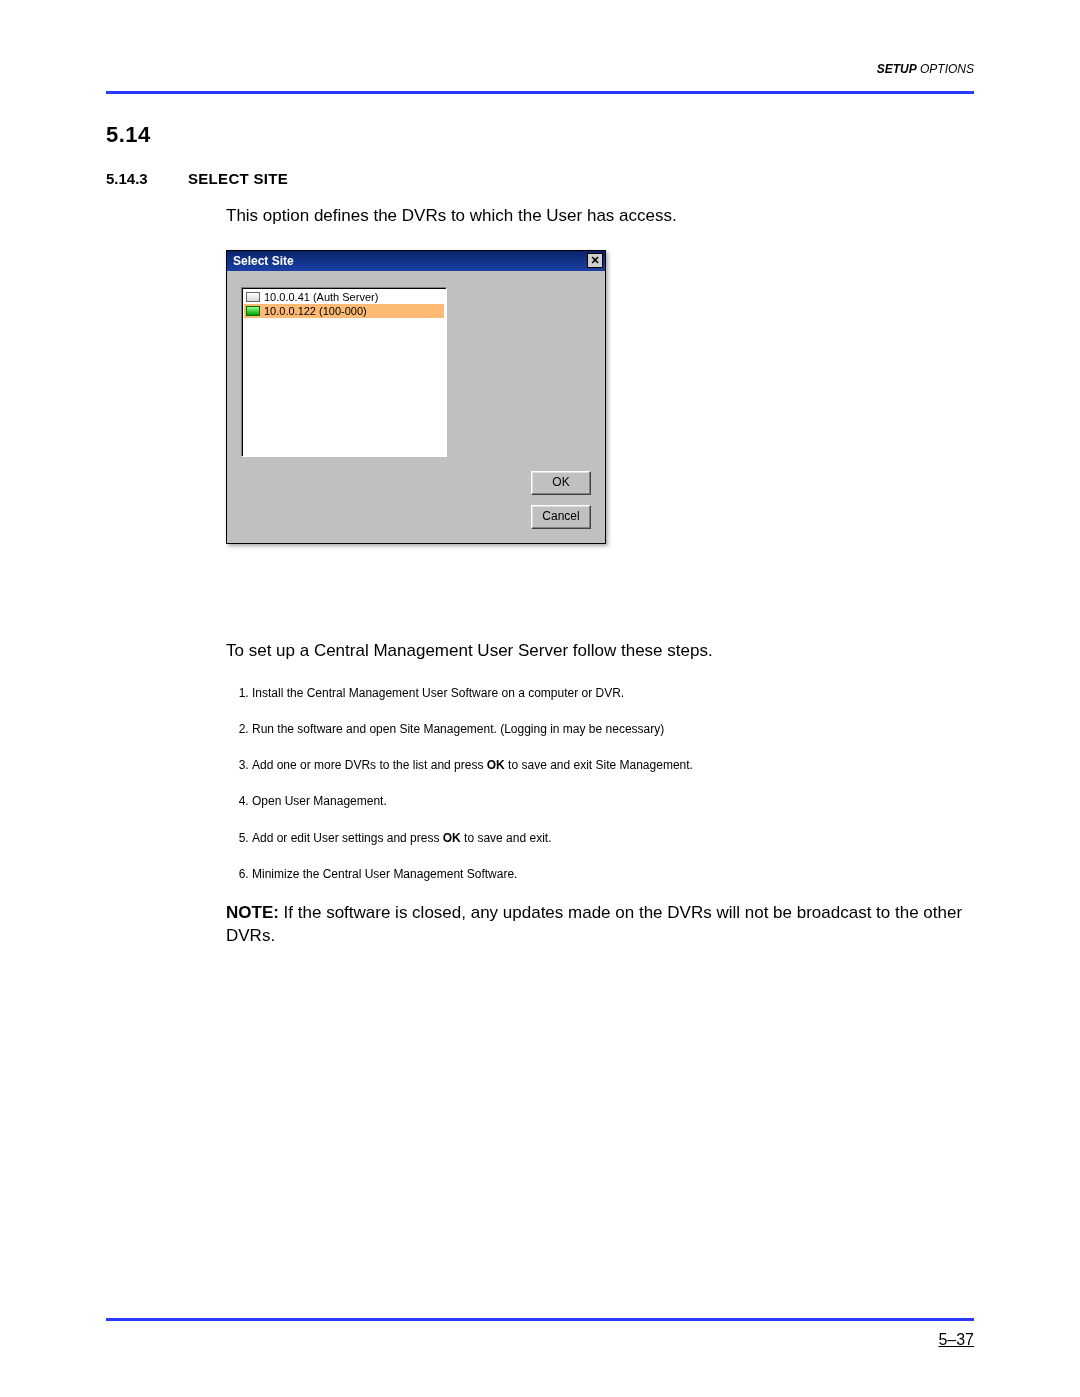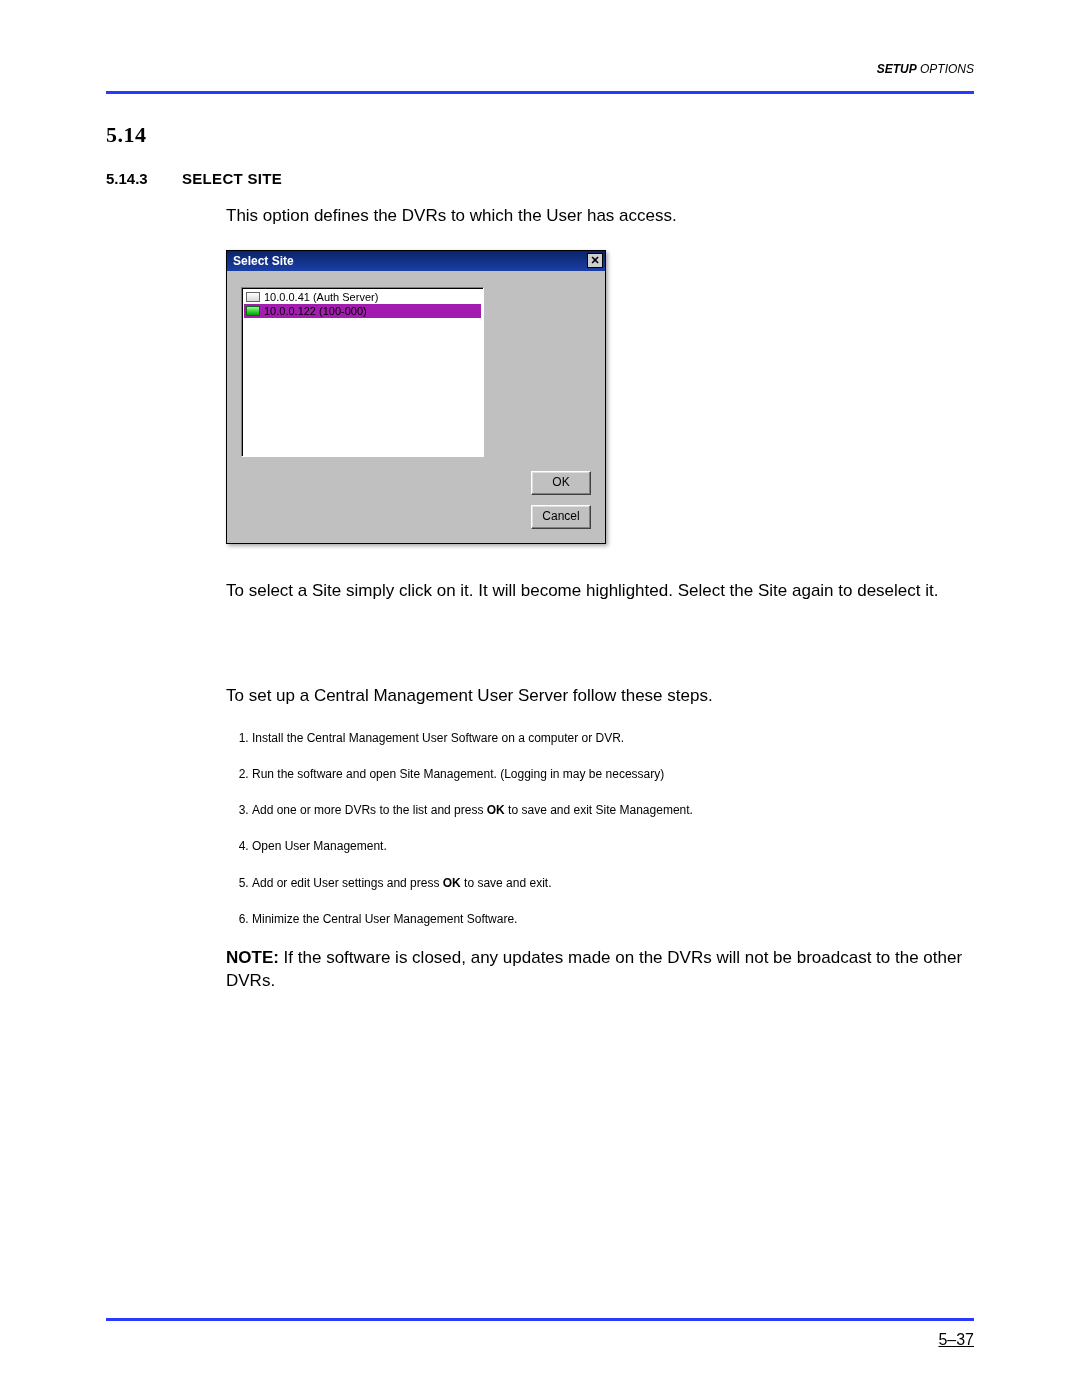--- a/index.html
+++ b/index.html
@@ -27,37 +27,36 @@
   .blue-rule {
     border: 0;
     border-top: 3px solid #2a39ff;
     margin: 0 0 28px 0;
   }
   .section-row {
     display: flex;
     align-items: baseline;
     gap: 38px;
     margin: 10px 0 22px 0;
-    font-family: Liberation Serif, serif;
   }
   .section-num {
     font-weight: 700;
     font-size: 22px;
     letter-spacing: 0.5px;
     flex: 0 0 auto;
   }
   .section-title {
     font-weight: 700;
     font-size: 22px;
     letter-spacing: 0.5px;
   }
   .subsection-row {
     display: flex;
     align-items: baseline;
-    gap: 16px;
+    gap: 22px;
     margin: 14px 0 18px 0;
   }
   .subsection-num {
     font-weight: 700;
     font-size: 15px;
     flex: 0 0 60px;
   }
   .subsection-title {
     font-weight: 700;
     font-size: 15px;
@@ -111,21 +110,21 @@
     font-size: 11px;
     font-weight: 700;
     color: #000;
     cursor: pointer;
   }
   .dlg-body {
     background: #c0c0c0;
     padding: 16px 14px 14px 14px;
   }
   .list-box {
-    width: 243px;
+    width: 206px;
     height: 170px;
     background: #fff;
     border-top: 1px solid #808080;
     border-left: 1px solid #808080;
     border-right: 1px solid #fff;
     border-bottom: 1px solid #fff;
     box-shadow: inset 1px 1px 0 #000;
     padding: 2px 2px;
     box-sizing: border-box;
     font-size: 11px;
@@ -139,21 +138,21 @@
     white-space: nowrap;
   }
   .list-item .icn {
     width: 14px; height: 10px;
     border: 1px solid #666;
     background: linear-gradient(#fff,#d8d8d8);
     box-sizing: border-box;
     flex: 0 0 auto;
   }
   .list-item.sel {
-    background: #a21caf;
+    background: #fdba74;
     color: #000;
   }
   .list-item.sel .icn {
     border-color: #0a6b0a;
     background: linear-gradient(#8fff8f,#00a000);
   }
   .btn-stack {
     margin-top: 14px;
     display: flex;
     flex-direction: column;
@@ -230,21 +229,20 @@
             <span>10.0.0.122 (100-000)</span>
           </div>
         </div>
         <div class="btn-stack">
           <div class="win-btn">OK</div>
           <div class="win-btn">Cancel</div>
         </div>
       </div>
     </div>
 
-    <p class="body-text">To select a Site simply click on it. It will become highlighted. Select the Site again to deselect it.</p>
   </div>
 
   <div style="height:60px"></div>
 
 
   <div class="body-indent">
     <p class="body-text">To set up a Central Management User Server follow these steps.</p>
 
     <ol class="steps">
       <li><span>Install the Central Management User Software on a computer or DVR.</span></li>

